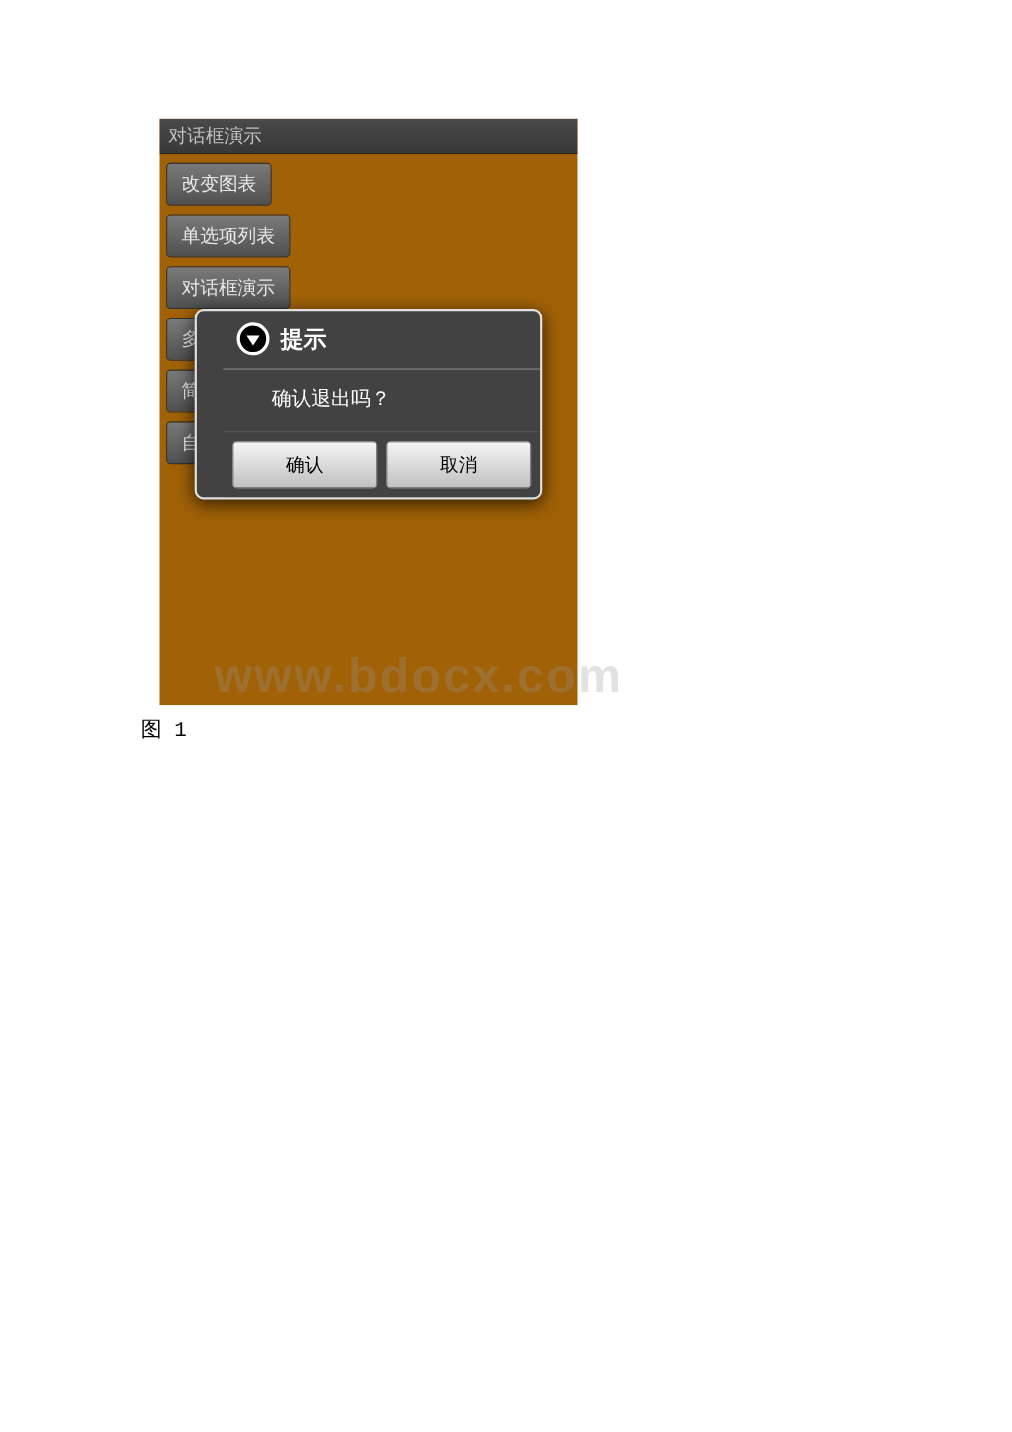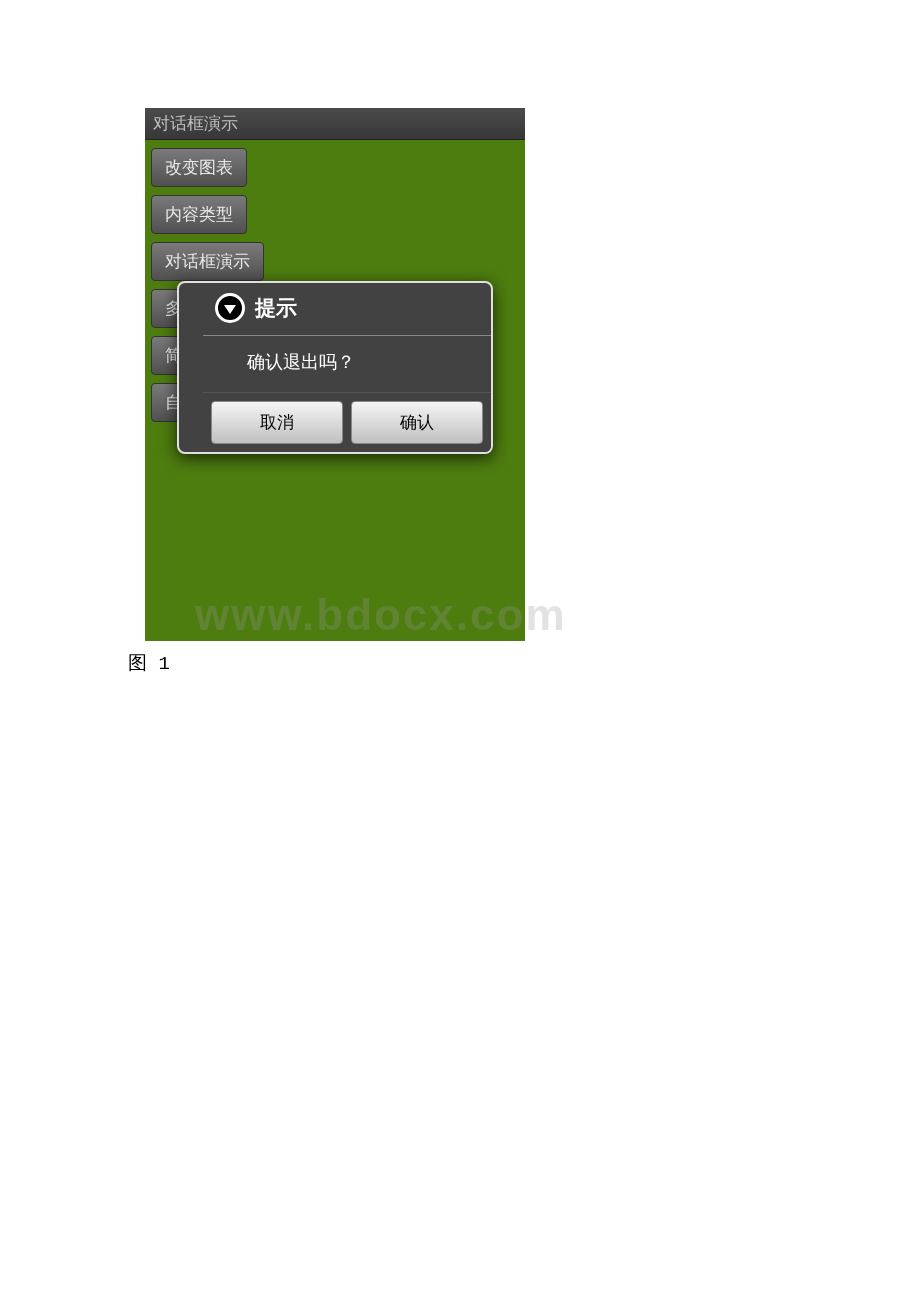--- a/index.html
+++ b/index.html
@@ -9,21 +9,21 @@
       background: #ffffff;
       font-family: "Microsoft YaHei", "SimSun", sans-serif;
       position: relative;
     }
     .phone-screen {
       position: absolute;
       left: 145px;
       top: 108px;
       width: 380px;
       height: 533px;
-      background: #4d7c0f;
+      background: #a16207;
       overflow: hidden;
     }
     .title-bar {
       height: 32px;
       background: linear-gradient(to bottom, #4a4a4a, #383838);
       color: #c0c0c0;
       font-size: 17px;
       padding-left: 8px;
       line-height: 32px;
       border-bottom: 1px solid #222;
@@ -144,39 +144,39 @@
 </head>
 <body>
 
 <div class="phone-screen">
   <div class="title-bar">
     <span>对话框演示</span>
   </div>
 
   <div class="button-list">
     <button class="app-button">改变图表</button>
-    <button class="app-button">内容类型</button>
+    <button class="app-button">单选项列表</button>
     <button class="app-button">对话框演示</button>
     <button class="app-button" style="min-width:30px">多</button>
     <button class="app-button" style="min-width:30px">简</button>
     <button class="app-button" style="min-width:30px">自</button>
   </div>
 
   <div class="dialog-overlay">
     <div class="dialog">
       <div class="dialog-header">
         <span class="alert-icon">
           <span class="alert-icon-inner"></span>
         </span>
         <span class="dialog-title">提示</span>
       </div>
       <div class="dialog-divider"></div>
       <div class="dialog-message">确认退出吗？</div>
       <div class="dialog-buttons">
+        <button class="dialog-btn">确认</button>
         <button class="dialog-btn">取消</button>
-        <button class="dialog-btn">确认</button>
       </div>
     </div>
   </div>
 </div>
 
 <div class="watermark">www.bdocx.com</div>
 <div class="figure-caption">图 1</div>
 
 </body></html>

